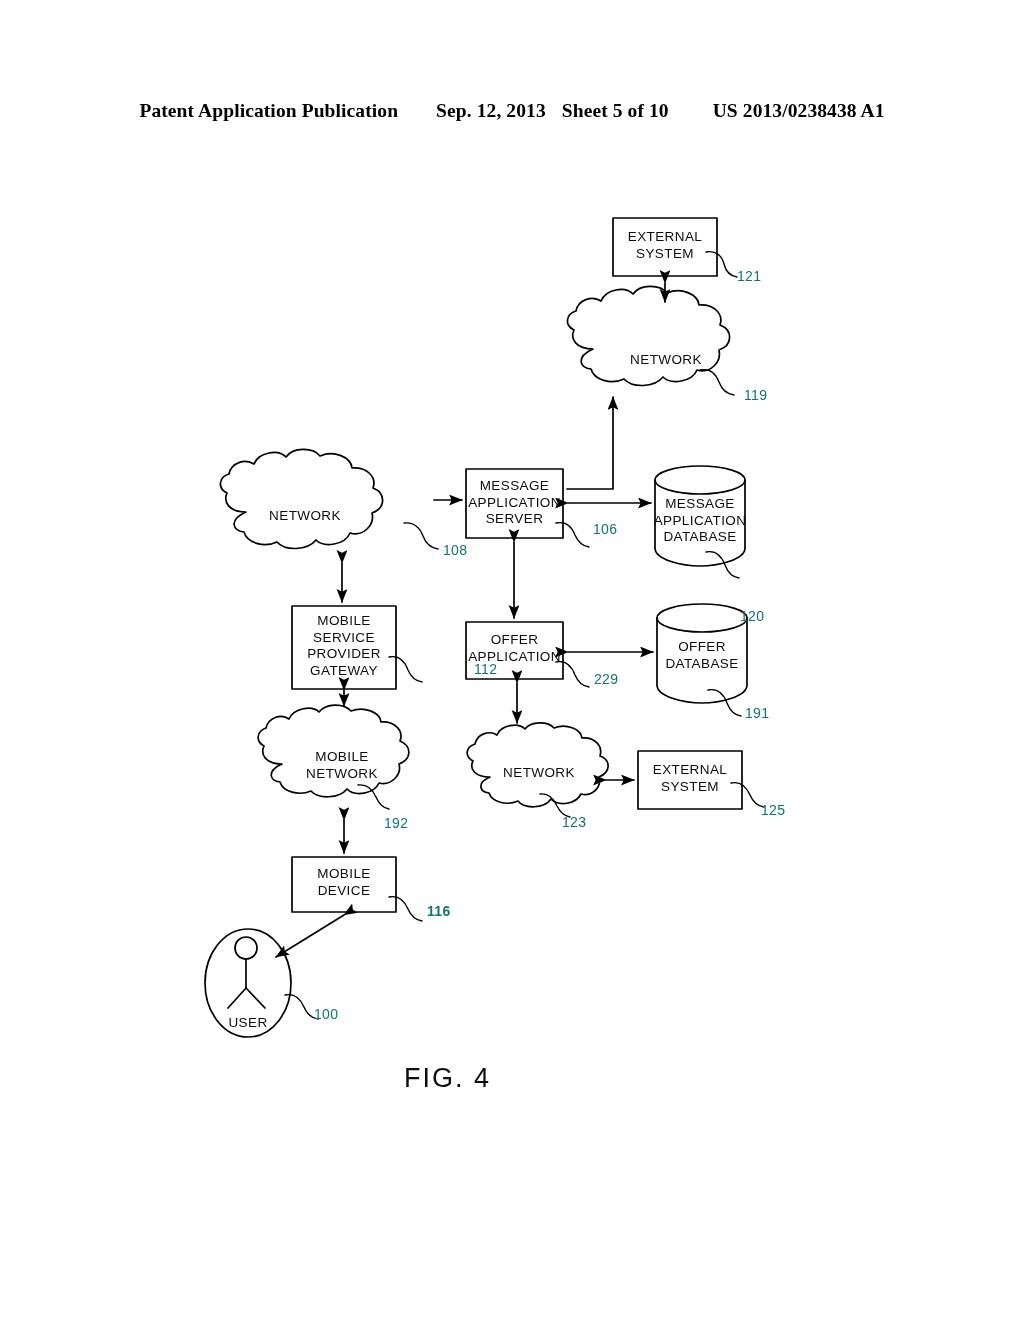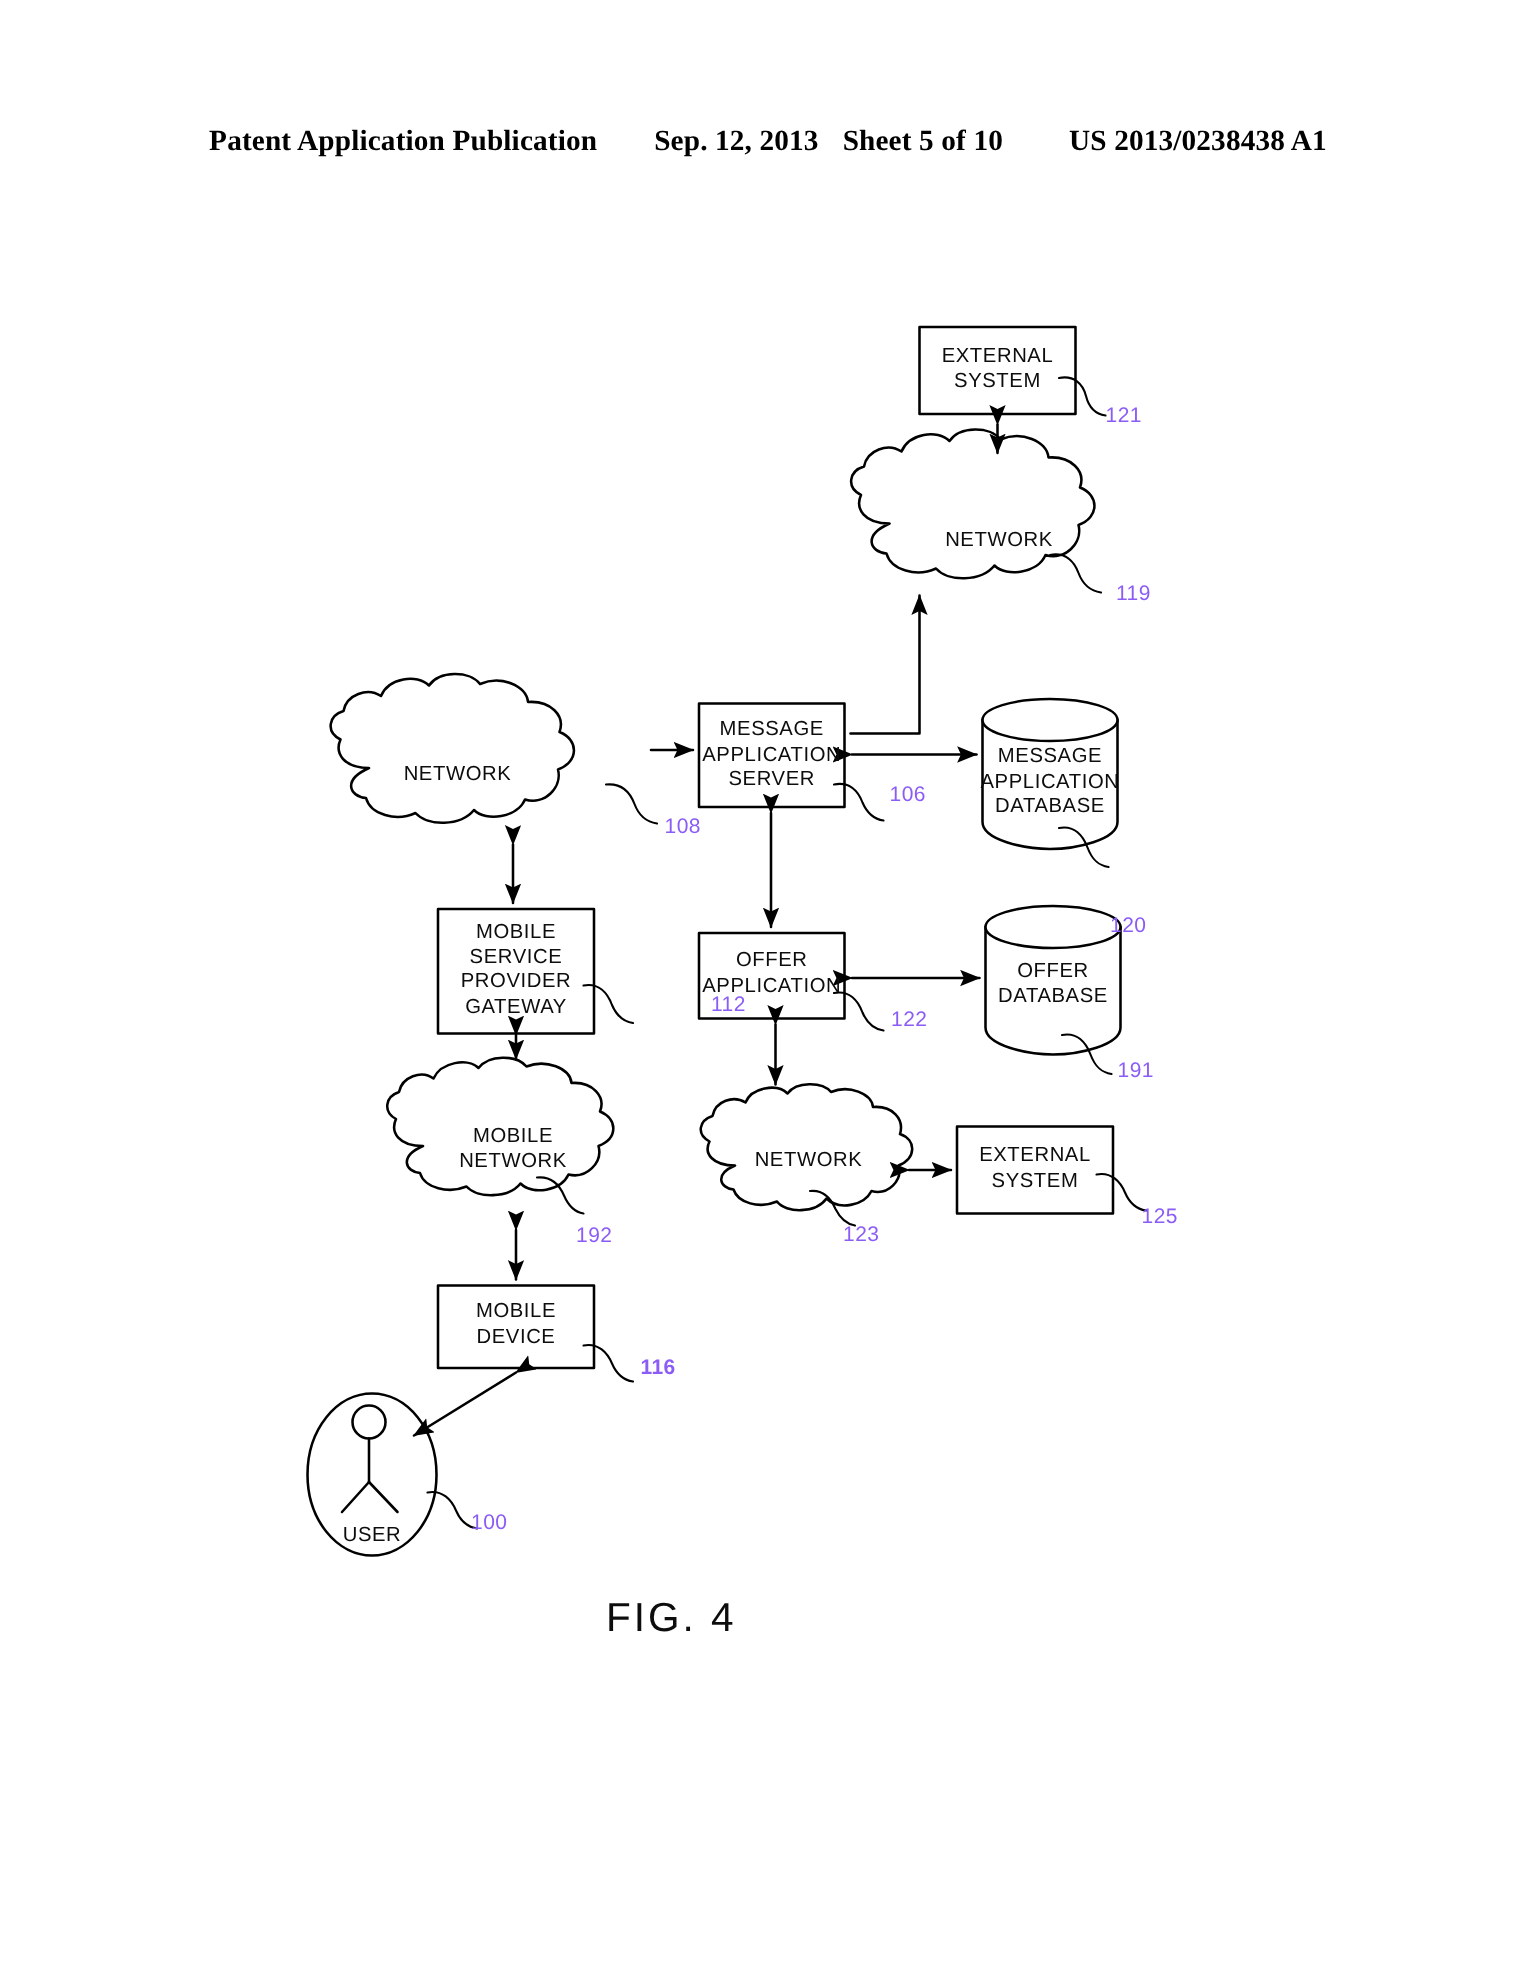--- a/index.html
+++ b/index.html
@@ -24,21 +24,21 @@
     width: 1024px;
     display: flex;
     justify-content: center;
     align-items: baseline;
     font-family: "Liberation Serif", serif;
     font-weight: bold;
     font-size: 19.5px;
     letter-spacing: 0.1px;
     white-space: nowrap;
   }
-  .page-header .seg { display: inline-block; }
+  .page-header .seg { display: inline-block; margin-top: 16px; }
   .gap-a { width: 38px; display: inline-block; }
   .gap-b { width: 16px; display: inline-block; }
   .gap-c { width: 44px; display: inline-block; }
 
   
   #figure {
     position: absolute;
     top: 0;
     left: 0;
     width: 1024px;
@@ -56,21 +56,21 @@
     text-align: center;
     color: #0d0d0d;
     white-space: pre-line;
     pointer-events: none;
   }
   .ref {
     position: absolute;
     font-family: "Liberation Sans", sans-serif;
     font-size: 14px;
     letter-spacing: 0.3px;
-    color: #8b5cf6;
+    color: #0f766e;
   }
   .fig-caption {
     position: absolute;
     font-family: "Liberation Sans", sans-serif;
     font-size: 27px;
     letter-spacing: 2px;
     color: #0d0d0d;
   }
 </style>
 </head>
@@ -310,21 +310,21 @@
 <div class="ref" style="left:740px; top:568px;margin-top:40px;">120</div>
 
 <div class="dtext" style="left:292px; top:613px; width:104px;">MOBILE
 SERVICE
 PROVIDER
 GATEWAY</div>
 <div class="ref" style="left:426px; top:661px;margin-left:48px;">112</div>
 
 <div class="dtext" style="left:463px; top:632px; width:103px;">OFFER
 APPLICATION</div>
-<div class="ref" style="left:594px; top:671px;">122</div>
+<div class="ref" style="left:594px; top:671px;">229</div>
 
 <div class="dtext" style="left:650px; top:639px; width:104px;">OFFER
 DATABASE</div>
 <div class="ref" style="left:745px; top:705px;">191</div>
 
 <div class="dtext" style="left:278px; top:749px; width:128px;">MOBILE
 NETWORK</div>
 <div class="ref" style="left:384px; top:815px;">192</div>
 
 <div class="dtext" style="left:475px; top:765px; width:128px;">NETWORK</div>

